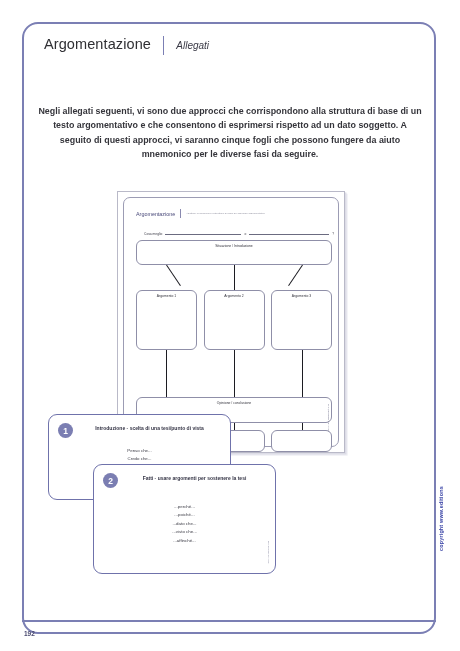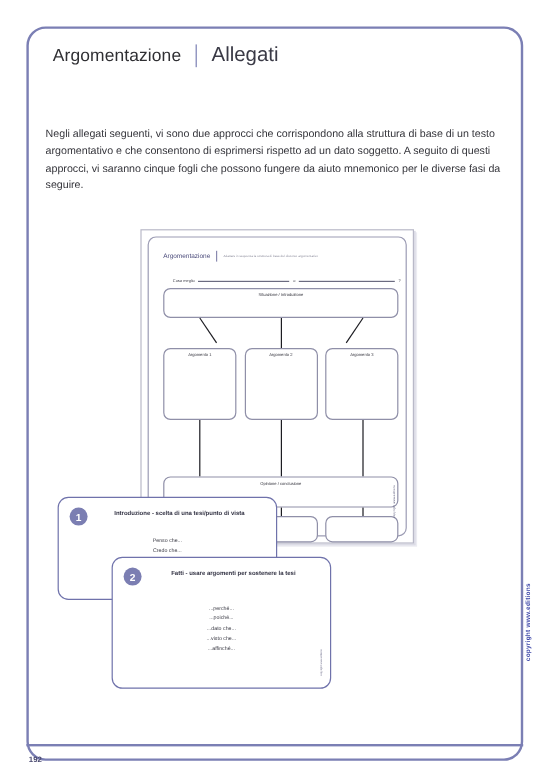--- a/index.html
+++ b/index.html
@@ -36,33 +36,35 @@
     font-size: 14.5px;
     color: #2f2f33;
     letter-spacing: .1px;
   }
   .header-sep {
     width: 1.3px; height: 19px;
     background: #7b7fb4;
     align-self: center;
   }
   .header-sub {
-    font-size: 17px;
+    font-size: 10px;
+    font-style: italic;
     color: #3a3a46;
   }
 
   
   .intro {
     position: absolute;
     left: 38px; top: 104px;
     width: 384px;
     font-size: 8.9px;
     line-height: 1.62;
     color: #35353b;
-    text-align: left;
+    text-align: center;
+    font-weight: bold;
   }
 
   
   .sheet {
     position: absolute;
     left: 117px; top: 191px;
     width: 228px; height: 262px;
     background: #ffffff;
     border: 1px solid #b9b9c8;
     box-shadow: 1.4px 1.4px 0 #dcdce6, 2.6px 2.6px 0 #ececf2;

